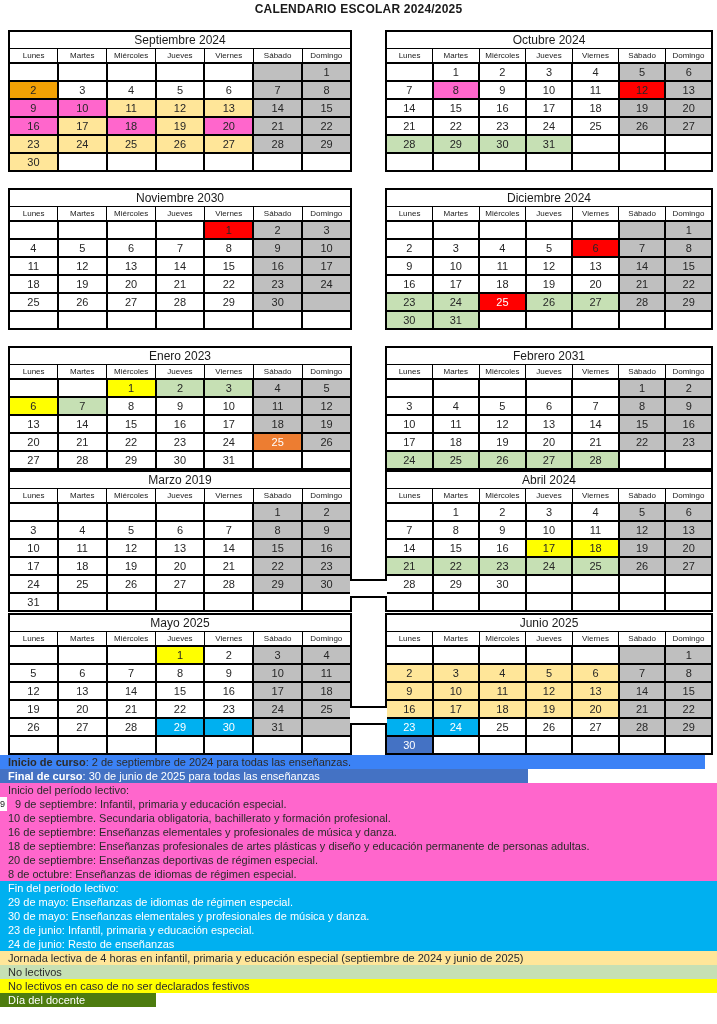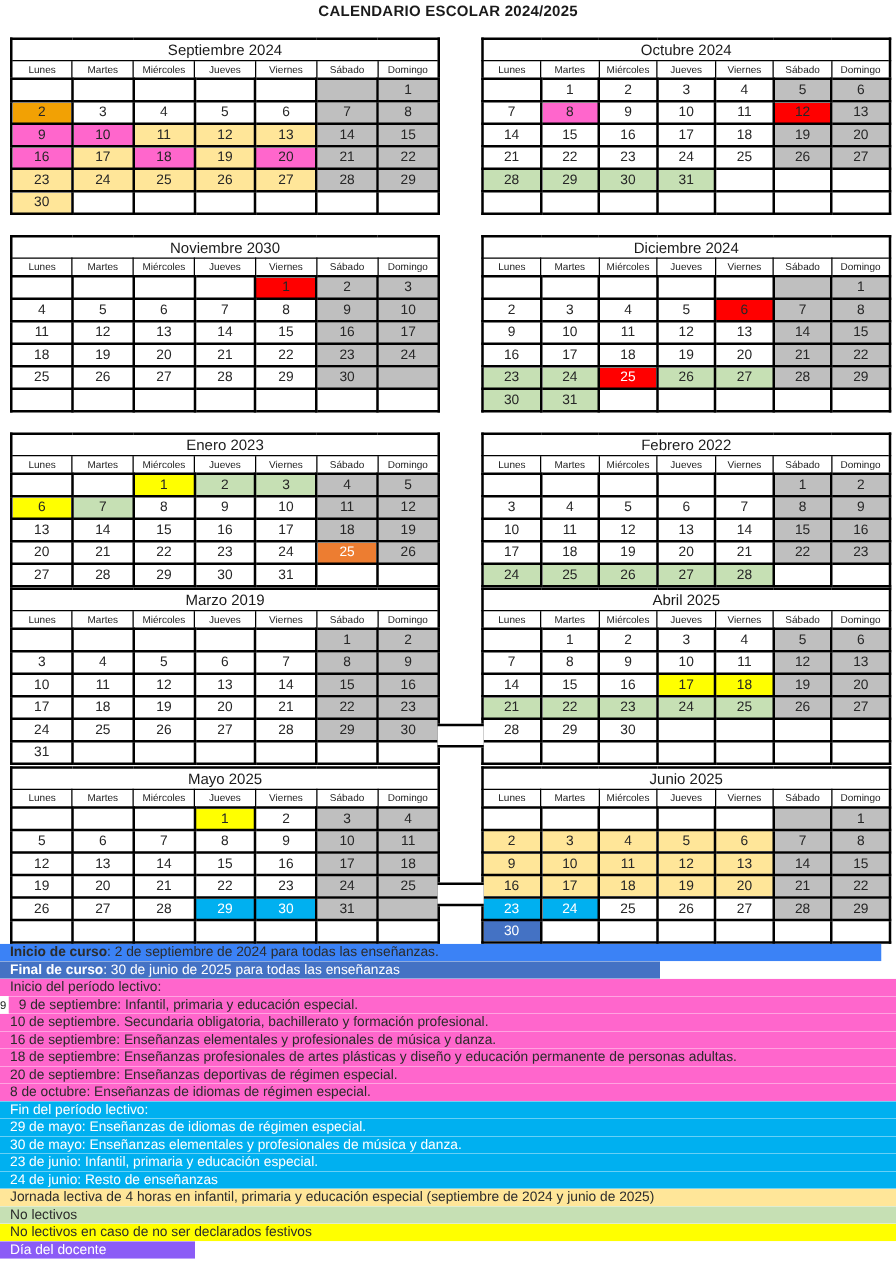--- a/index.html
+++ b/index.html
@@ -395,21 +395,21 @@
           <td class="dc" style="background: rgb(255, 255, 255);"></td>
           <td class="dc" style="background: rgb(255, 255, 255);"></td>
         </tr>
       </tbody>
     </table>
   </div>
 <div class="month" id="m5">
     <table class="cal">
       <tbody>
         <tr>
-          <td class="mtitle" colspan="7">Febrero 2022</td>
+          <td class="mtitle" colspan="7">Febrero 2031</td>
         </tr>
         <tr class="dh">
           <td>Lunes</td>
           <td>Martes</td>
           <td>Miércoles</td>
           <td>Jueves</td>
           <td>Viernes</td>
           <td>Sábado</td>
           <td>Domingo</td>
         </tr>
@@ -530,21 +530,21 @@
           <td class="dc" style="background: rgb(255, 255, 255);"></td>
           <td class="dc" style="background: rgb(255, 255, 255);"></td>
         </tr>
       </tbody>
     </table>
   </div>
 <div class="month" id="m7">
     <table class="cal">
       <tbody>
         <tr>
-          <td class="mtitle" colspan="7">Abril 2025</td>
+          <td class="mtitle" colspan="7">Abril 2024</td>
         </tr>
         <tr class="dh">
           <td>Lunes</td>
           <td>Martes</td>
           <td>Miércoles</td>
           <td>Jueves</td>
           <td>Viernes</td>
           <td>Sábado</td>
           <td>Domingo</td>
         </tr>
@@ -800,15 +800,15 @@
     <div class="leg-line">
       <div class="leg-fill" style="width: 717px; background: rgb(255, 230, 153); color: rgb(43, 43, 43);">Jornada lectiva de 4 horas en infantil, primaria y educación especial (septiembre de 2024 y junio de 2025)</div>
     </div>
     <div class="leg-line">
       <div class="leg-fill" style="width: 717px; background: rgb(198, 224, 180); color: rgb(43, 43, 43);">No lectivos</div>
     </div>
     <div class="leg-line">
       <div class="leg-fill" style="width: 717px; background: rgb(255, 255, 0); color: rgb(43, 43, 43);">No lectivos en caso de no ser declarados festivos</div>
     </div>
     <div class="leg-line">
-      <div class="leg-fill" style="width: 148px; background: #8b5cf6; color: rgb(255, 255, 255);">Día del docente</div>
+      <div class="leg-fill" style="width: 148px; background: #4d7c0f; color: rgb(255, 255, 255);">Día del docente</div>
     </div>
   </div>
 
 </body></html>

